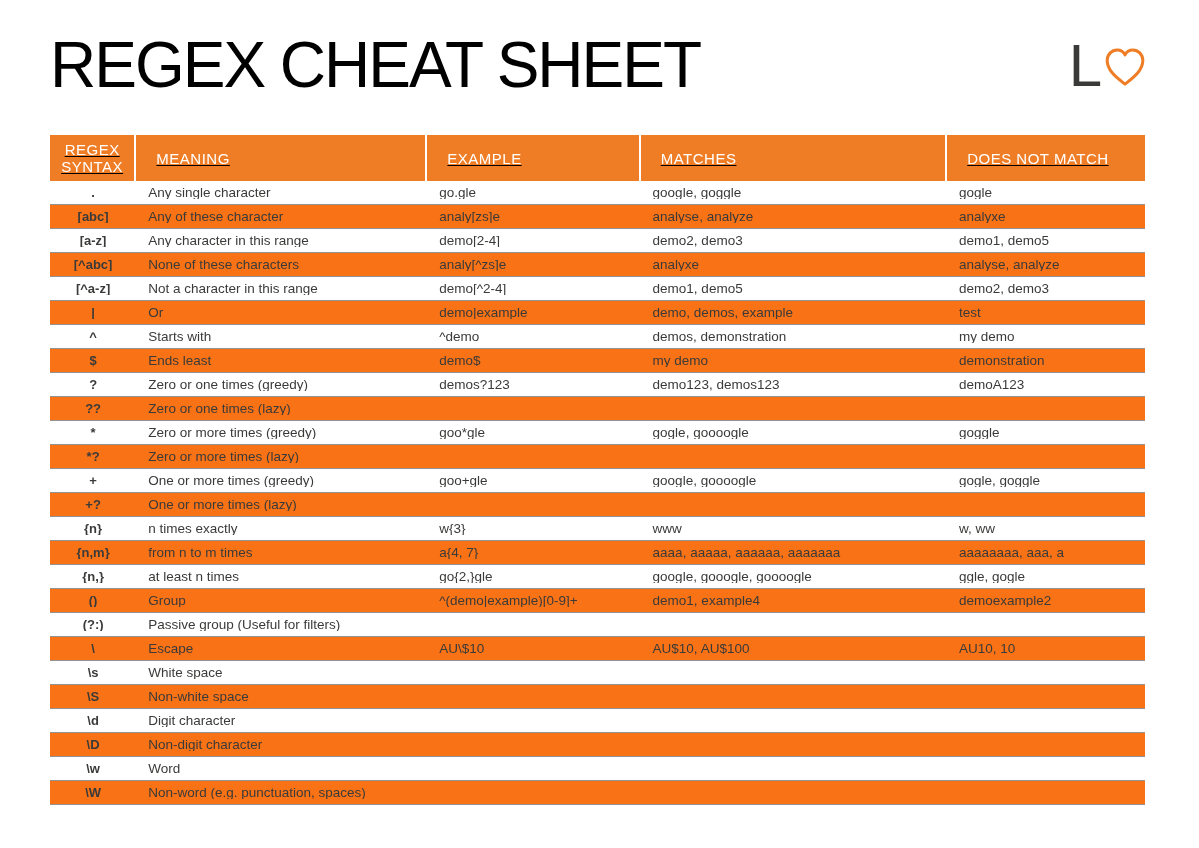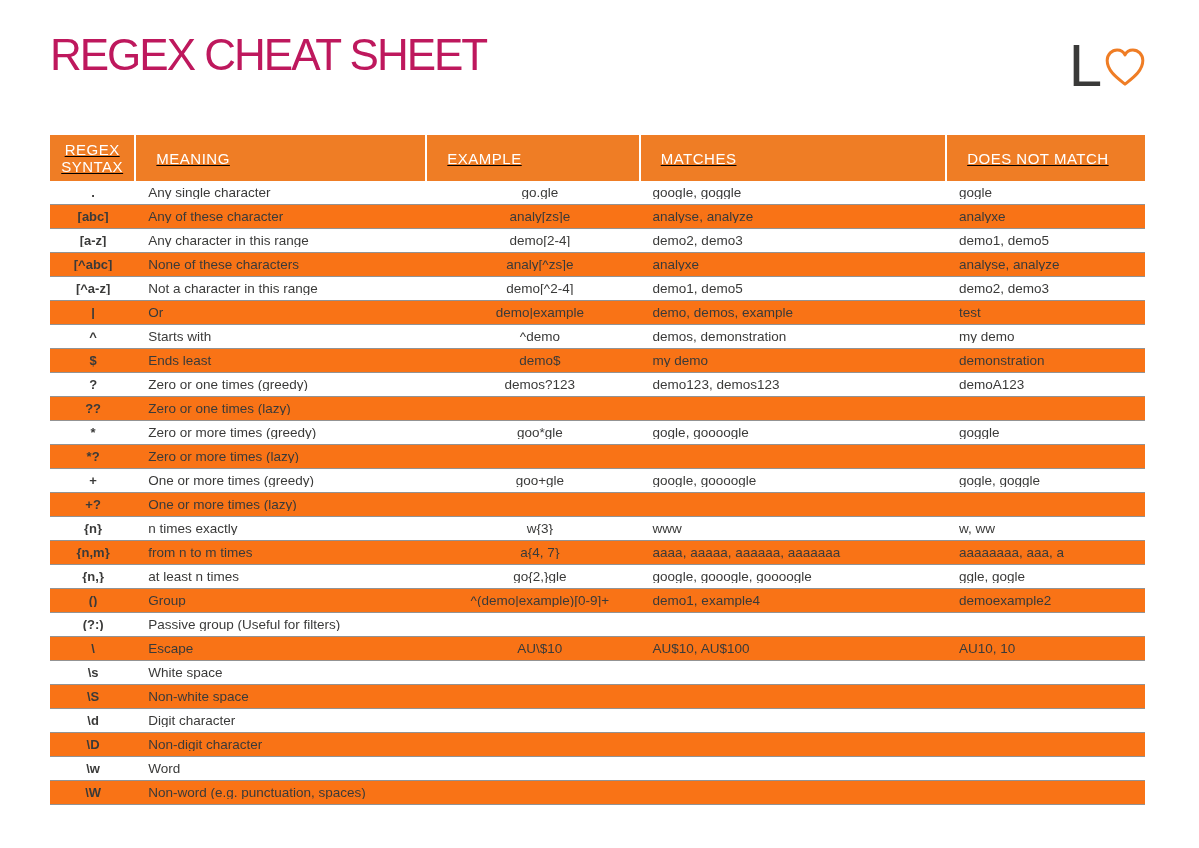--- a/index.html
+++ b/index.html
@@ -8,24 +8,24 @@
     background: #ffffff;
     font-family: "Liberation Sans", sans-serif;
     position: relative;
     overflow: hidden;
   }
 
   
   .page-title {
     position: absolute;
     left: 50px; top: 33px;
-    font-size: 44px;
+    font-size: 64px;
     font-weight: 200;
     letter-spacing: -2px;
-    color: #be185d;
+    color: #000000;
     line-height: 1;
     white-space: nowrap;
   }
   .brand-logo {
     position: absolute;
     right: 50px; top: 36px;
     display: flex;
     align-items: center;
     font-size: 60px;
     font-weight: 200;
@@ -57,21 +57,21 @@
     align-items: center;
     border-right: 2px solid #ffffff;
   }
   .th:last-child { border-right: none; }
   .th-label { padding-left: 20px; }
   .th.c-syntax { justify-content: center; text-align: center; line-height: 1.15; }
   .th.c-syntax .th-label { padding-left: 0; width: 62px; }
 
   .c-syntax   { width: 89px; }
   .c-meaning  { width: 300px; }
-  .c-example  { width: 220px; text-align: center; }
+  .c-example  { width: 220px; }
   .c-matches  { width: 316px; }
   .c-notmatch { width: 204px; }
 
   .tbody .tr {
     display: flex;
     height: 23px;
     align-items: center;
     border-bottom: 1px solid #939393;
     background: #ffffff;
   }

